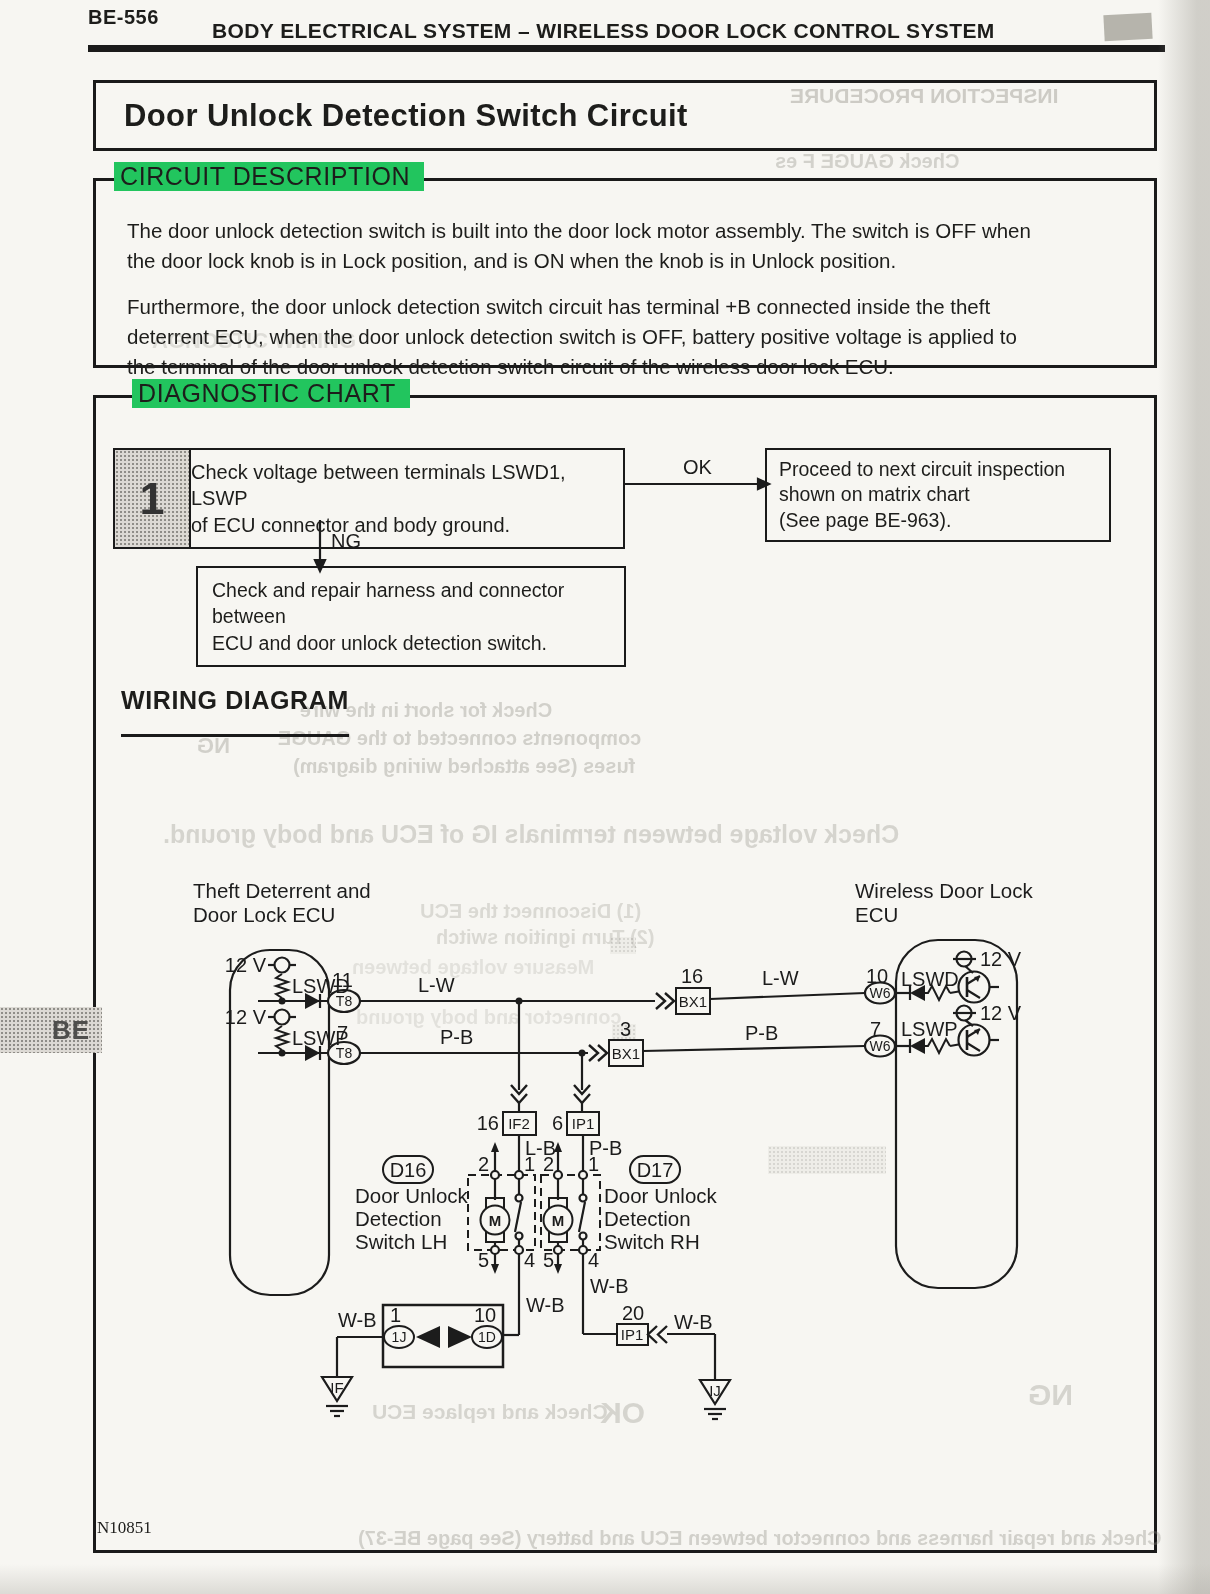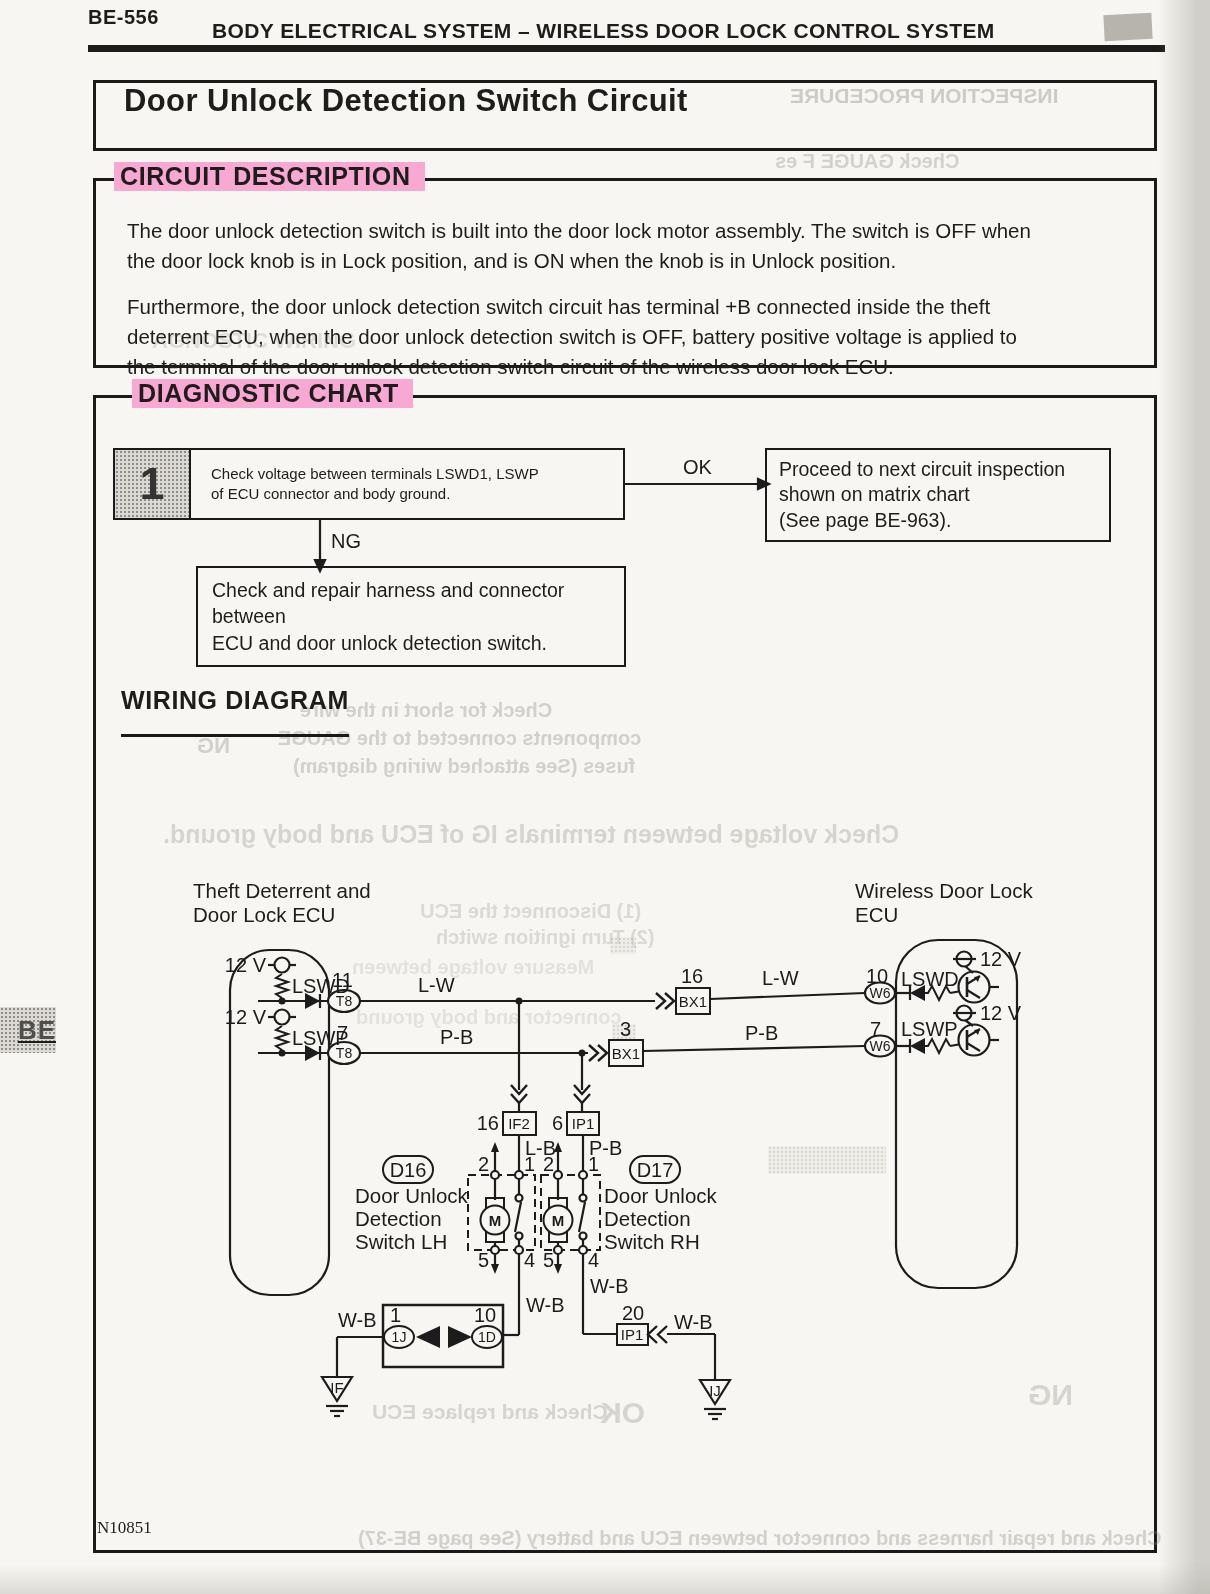--- a/index.html
+++ b/index.html
@@ -8,53 +8,53 @@
     background:#f7f6f2;color:#1d1d1b;
     font-family:"Liberation Sans", sans-serif;
   }
   .abs{position:absolute;}
   
   .page-code{left:88px;top:6px;font-size:20px;font-weight:bold;letter-spacing:.5px;}
   .hdr-title{left:212px;top:19px;font-size:21px;font-weight:bold;letter-spacing:.4px;white-space:nowrap;}
   .hdr-rule{left:88px;top:45px;width:1077px;height:7px;background:#1b1b1b;}
   
   .box{position:absolute;border:3px solid #1a1a1a;background:transparent;box-sizing:border-box;}
-  .title-box{left:93px;top:80px;width:1064px;height:71px;display:flex;}
+  .title-box{left:93px;top:80px;width:1064px;height:71px;display:flex;align-items:center;}
   .main-title{font-size:31px;font-weight:bold;padding-left:28px;letter-spacing:.4px;}
   .desc-box{left:93px;top:178px;width:1064px;height:190px;}
   .diag-box{left:93px;top:395px;width:1064px;height:1158px;}
-  .sec-head{position:absolute;background:#f9a8d4;font-size:25px;font-weight:bold;
+  .sec-head{position:absolute;background:#22c55e;font-size:25px;font-weight:normal;
             letter-spacing:.6px;padding:0 14px 0 6px;z-index:5;white-space:nowrap;}
   .desc-head{left:114px;top:162px;}
   .diag-head{left:105px;top:379px;margin-left:27px;}
   .wiring-head{left:121px;top:686px;font-size:25px;font-weight:bold;letter-spacing:.6px;
                border-bottom:3px solid #1a1a1a;padding-bottom:19px;z-index:5;}
   
   .desc-text{left:111px;top:200px;width:1030px;font-size:20.5px;line-height:1.46;z-index:4;}
   .desc-text p{margin:16px;white-space:pre-line;}
   
   .flow-box{position:absolute;border:2.5px solid #1a1a1a;box-sizing:border-box;z-index:4;background:transparent;}
   .step-box{left:113px;top:448px;width:512px;min-height:72px;display:flex;align-items:stretch;padding:0;}
   .step-num{width:74px;flex:0 0 74px;display:flex;align-items:center;justify-content:center;
             font-size:45px;font-weight:900;color:#333;border-right:2.5px solid #1a1a1a;}
   .halftone{background-color:#dcd9d4;background-image:radial-gradient(#8f8d88 1px, transparent 1.3px);background-size:4px 4px;}
-  .step-text{padding:9px 20px;font-size:15px;line-height:1.32;white-space:pre-line;display:flex;align-items:center;}
+  .step-text{padding:9px 0;font-size:20px;line-height:1.32;white-space:pre-line;display:flex;align-items:center;}
   .ok-box{left:765px;top:448px;width:346px;padding:7px 12px;font-size:19.5px;line-height:1.3;white-space:pre-line;}
   .ng-box{left:196px;top:566px;width:430px;padding:9px 14px;font-size:19.5px;line-height:1.35;white-space:pre-line;}
   
   svg.layer{position:absolute;left:0;top:0;z-index:3;}
   svg text{font-family:"Liberation Sans", sans-serif;fill:#1c1c1c;}
   .t20{font-size:20px;}
   .t21{font-size:20.5px;}
   .t14{font-size:14px;}
   .t15{font-size:15px;}
   .tm{font-size:15px;font-weight:bold;}
   
-  .be-tab{left:0;top:1007px;width:56px;height:46px;display:flex;align-items:center;justify-content:flex-end;
-          padding-right:0;box-sizing:border-box;z-index:4;text-decoration:underline;}
+  .be-tab{left:0;top:1007px;width:102px;height:46px;display:flex;align-items:center;justify-content:flex-end;
+          padding-right:12px;box-sizing:border-box;z-index:4;}
   .be-tab span{font-size:26px;font-weight:bold;color:#4e4e4c;letter-spacing:1px;}
   .fig-no{left:97px;top:1518px;font-size:17px;z-index:4;font-family:Liberation Serif, serif;}
   
   .ghost{position:absolute;color:#8a887f;font-weight:bold;white-space:nowrap;z-index:1;}
   .mir{transform:scaleX(-1);}
   .g-inspection{left:790px;top:84px;font-size:21px;opacity:.38;}
   .g-gauge{left:775px;top:150px;font-size:20px;opacity:.33;}
   .g-agnostic{left:152px;top:328px;font-size:22px;opacity:.22;}
   .g-ng1{left:197px;top:733px;font-size:22px;opacity:.34;}
   .g-short1{left:300px;top:699px;font-size:20px;opacity:.34;}

